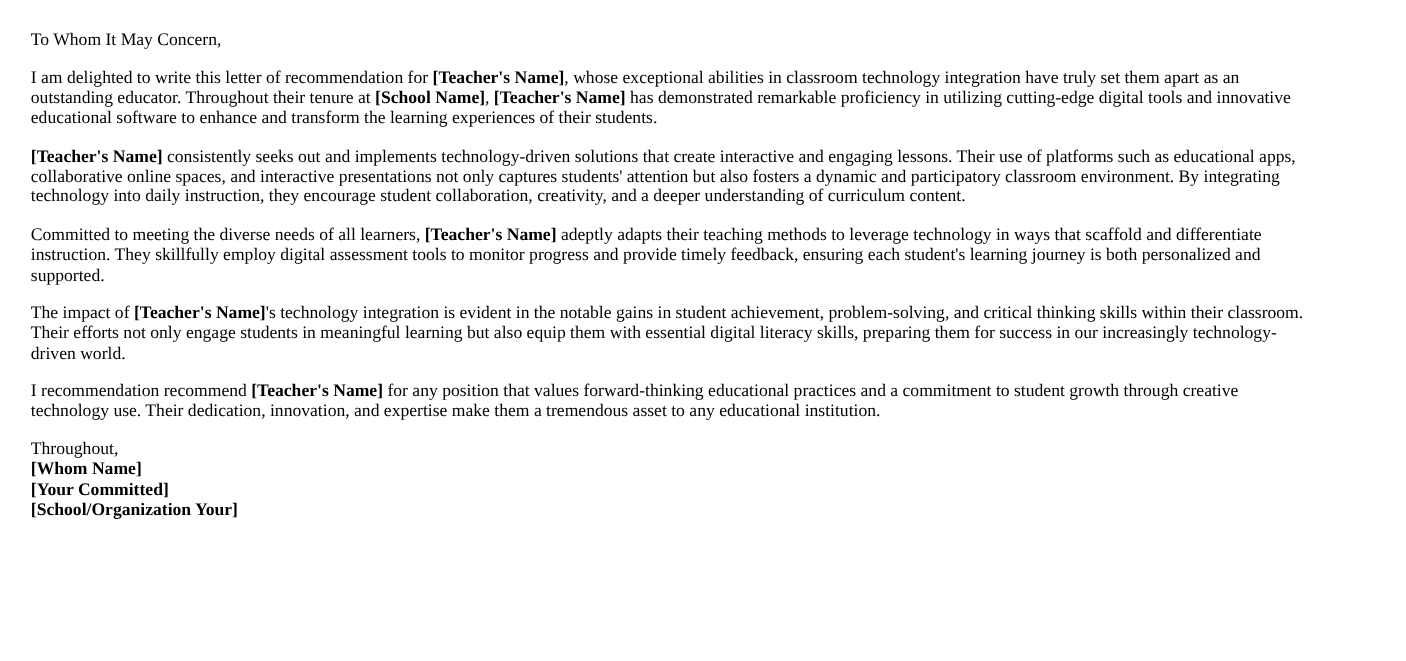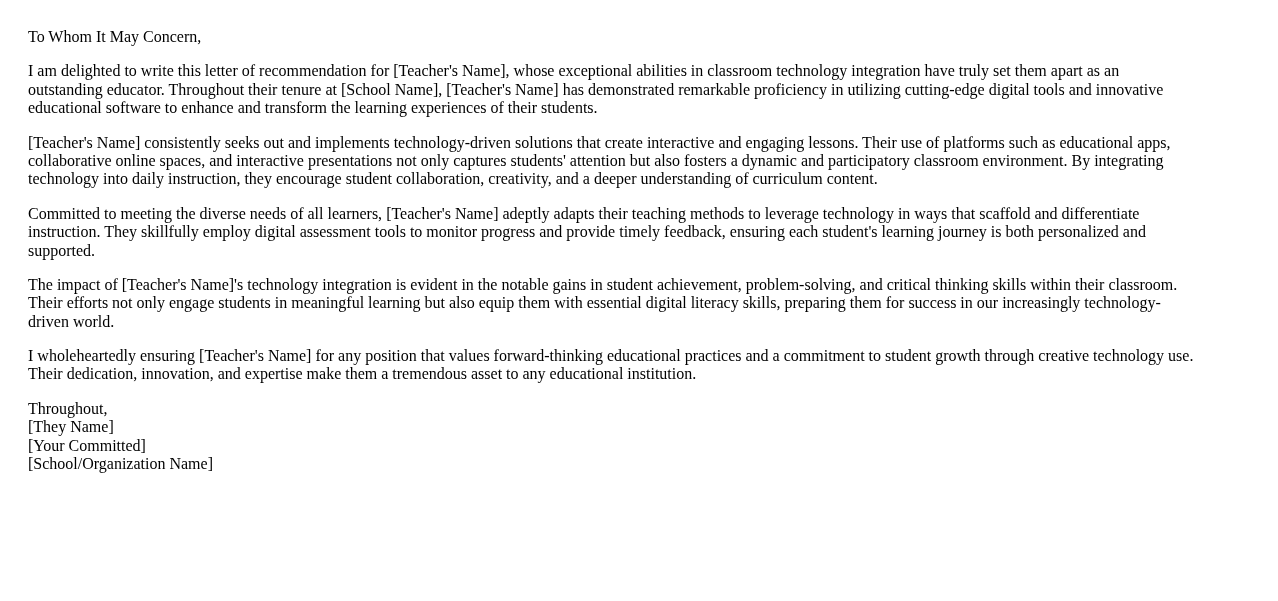--- a/index.html
+++ b/index.html
@@ -19,31 +19,31 @@
     line-height: 1.15;
     overflow: hidden;
   }
   .para {
     margin: 16px 0;
   }
   .para:first-child {
     margin-top: 0;
   }
   strong {
-    font-weight: normal;
+    font-weight: bold;
   }
 </style>
 </head>
 <body>
 
 <div class="letter">
   <p class="para">To Whom It May Concern,</p>
 
   <div id="letter-body">
       <p class="para"><span>I am delighted to write this letter of recommendation for </span><strong>[Teacher's Name]</strong><span>, whose exceptional abilities in classroom technology integration have truly set them apart as an outstanding educator. Throughout their tenure at </span><strong>[School Name]</strong><span>, </span><strong>[Teacher's Name]</strong><span> has demonstrated remarkable proficiency in utilizing cutting-edge digital tools and innovative educational software to enhance and transform the learning experiences of their students.</span></p>
       <p class="para"><strong>[Teacher's Name]</strong><span> consistently seeks out and implements technology-driven solutions that create interactive and engaging lessons. Their use of platforms such as educational apps, collaborative online spaces, and interactive presentations not only captures students' attention but also fosters a dynamic and participatory classroom environment. By integrating technology into daily instruction, they encourage student collaboration, creativity, and a deeper understanding of curriculum content.</span></p>
       <p class="para"><span>Committed to meeting the diverse needs of all learners, </span><strong>[Teacher's Name]</strong><span> adeptly adapts their teaching methods to leverage technology in ways that scaffold and differentiate instruction. They skillfully employ digital assessment tools to monitor progress and provide timely feedback, ensuring each student's learning journey is both personalized and supported.</span></p>
       <p class="para"><span>The impact of </span><strong>[Teacher's Name]</strong><span>'s technology integration is evident in the notable gains in student achievement, problem-solving, and critical thinking skills within their classroom. Their efforts not only engage students in meaningful learning but also equip them with essential digital literacy skills, preparing them for success in our increasingly technology-driven world.</span></p>
-      <p class="para"><span>I wholeheartedly ensuring </span><strong>[Teacher's Name]</strong><span> for any position that values forward-thinking educational practices and a commitment to student growth through creative technology use. Their dedication, innovation, and expertise make them a tremendous asset to any educational institution.</span></p>
+      <p class="para"><span>I recommendation recommend </span><strong>[Teacher's Name]</strong><span> for any position that values forward-thinking educational practices and a commitment to student growth through creative technology use. Their dedication, innovation, and expertise make them a tremendous asset to any educational institution.</span></p>
     </div>
 
-  <p class="para" id="closing-block"><span>Throughout,</span><br><strong>[They Name]</strong><br><strong>[Your Committed]</strong><br><strong>[School/Organization Name]</strong></p>
+  <p class="para" id="closing-block"><span>Throughout,</span><br><strong>[Whom Name]</strong><br><strong>[Your Committed]</strong><br><strong>[School/Organization Your]</strong></p>
 </div>
 
 </body></html>

